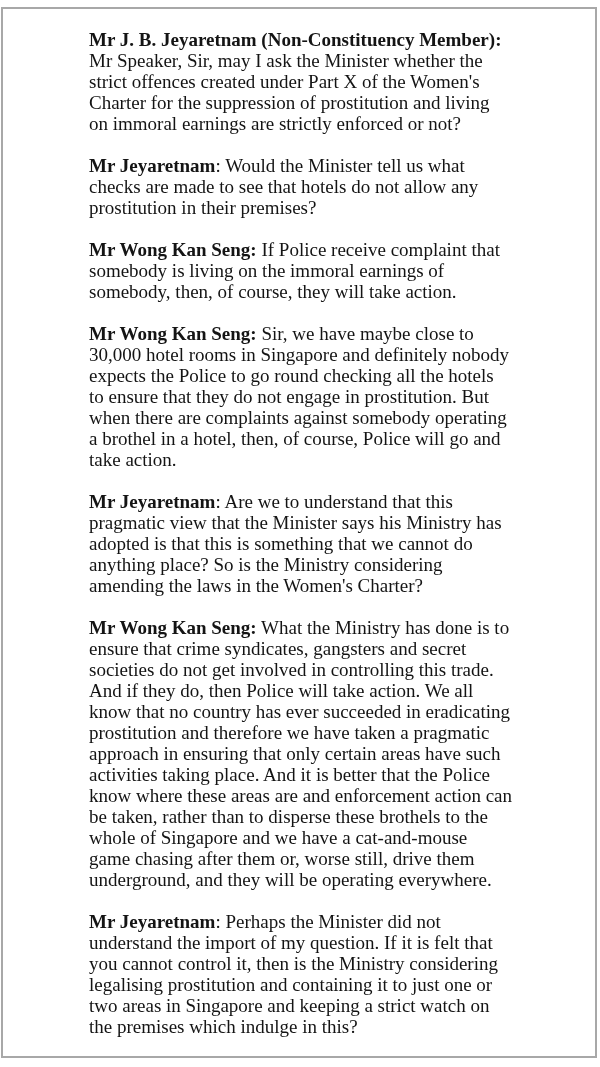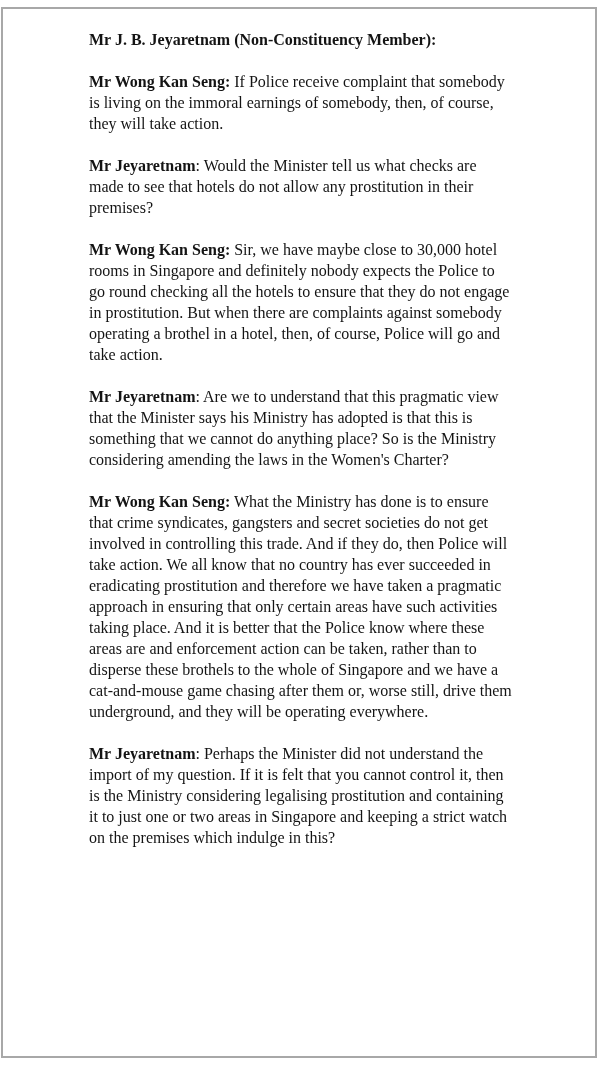--- a/index.html
+++ b/index.html
@@ -23,21 +23,21 @@
     border: 2px solid #a8a8a8;
     box-sizing: border-box;
     background: #ffffff;
   }
   .content {
     position: absolute;
     left: 89px;
     top: 29px;
     width: 424px;
     color: #141414;
-    font-size: 16px;
+    font-size: 19px;
     line-height: 21px;
     text-align: left;
   }
   .speech {
     margin: 0 0 21px 0;
   }
   .speech:last-child {
     margin-bottom: 8px;
   }
   .speaker {
@@ -47,25 +47,25 @@
     display: block;
   }
 </style>
 </head>
 <body>
 
 <div class="page-frame"></div>
 
 <div class="content">
 
-  <p class="speech"><span class="speaker own-line">Mr J. B. Jeyaretnam (Non-Constituency Member):</span></p>
+  <p class="speech"><span class="speaker own-line">Mr J. B. Jeyaretnam (Non-Constituency Member):</span><span>Mr Speaker, Sir, may I ask the Minister whether the strict offences created under Part X of the Women's Charter for the suppression of prostitution and living on immoral earnings are strictly enforced or not?</span></p>
+
+  <p class="speech"><span class="speaker">Mr Jeyaretnam</span><span>: Would the Minister tell us what checks are made to see that hotels do not allow any prostitution in their premises?</span></p>
 
   <p class="speech"><span class="speaker">Mr Wong Kan Seng:</span><span> If Police receive complaint that somebody is living on the immoral earnings of somebody, then, of course, they will take action.</span></p>
-
-  <p class="speech"><span class="speaker">Mr Jeyaretnam</span><span>: Would the Minister tell us what checks are made to see that hotels do not allow any prostitution in their premises?</span></p>
 
   <p class="speech"><span class="speaker">Mr Wong Kan Seng:</span><span> Sir, we have maybe close to 30,000 hotel rooms in Singapore and definitely nobody expects the Police to go round checking all the hotels to ensure that they do not engage in prostitution. But when there are complaints against somebody operating a brothel in a hotel, then, of course, Police will go and take action.</span></p>
 
   <p class="speech"><span class="speaker">Mr Jeyaretnam</span><span>: Are we to understand that this pragmatic view that the Minister says his Ministry has adopted is that this is something that we cannot do anything place? So is the Ministry considering amending the laws in the Women's Charter?</span></p>
 
   <p class="speech"><span class="speaker">Mr Wong Kan Seng:</span><span> What the Ministry has done is to ensure that crime syndicates, gangsters and secret societies do not get involved in controlling this trade. And if they do, then Police will take action. We all know that no country has ever succeeded in eradicating prostitution and therefore we have taken a pragmatic approach in ensuring that only certain areas have such activities taking place. And it is better that the Police know where these areas are and enforcement action can be taken, rather than to disperse these brothels to the whole of Singapore and we have a cat-and-mouse game chasing after them or, worse still, drive them underground, and they will be operating everywhere.</span></p>
 
   <p class="speech"><span class="speaker">Mr Jeyaretnam</span><span>: Perhaps the Minister did not understand the import of my question. If it is felt that you cannot control it, then is the Ministry considering legalising prostitution and containing it to just one or two areas in Singapore and keeping a strict watch on the premises which indulge in this?</span></p>
 
 </div>

